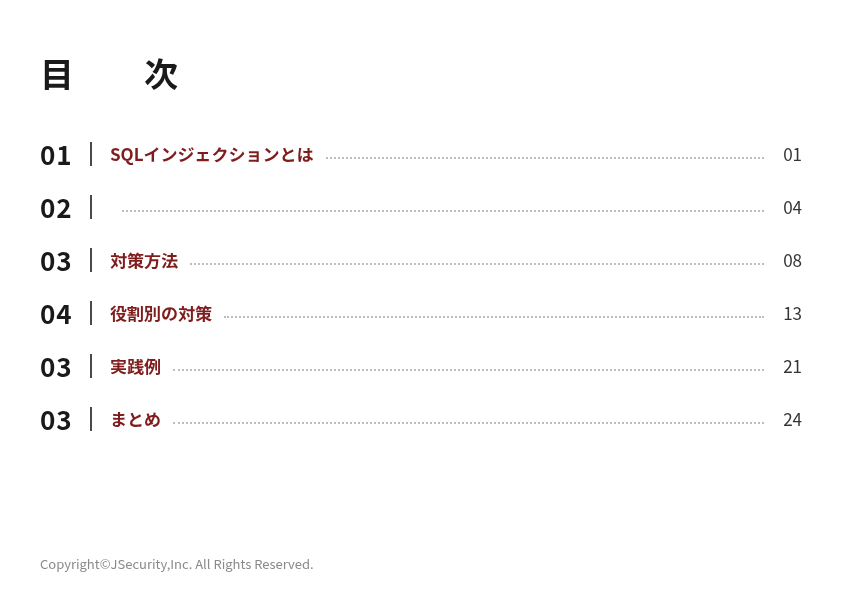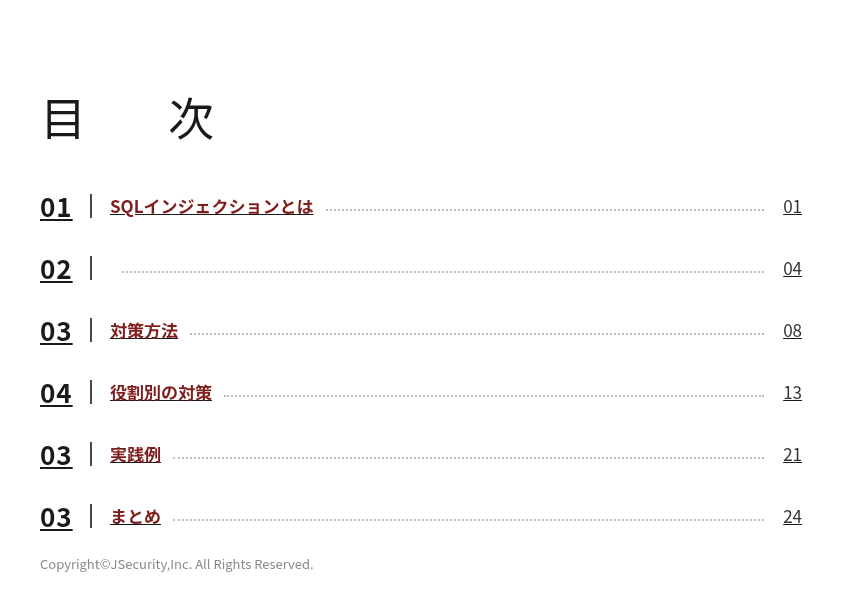--- a/index.html
+++ b/index.html
@@ -12,32 +12,30 @@
       height: 595px;
       background: #ffffff;
       font-family: "Hiragino Sans", "Hiragino Kaku Gothic ProN", "Noto Sans JP", sans-serif;
       position: relative;
       color: #1a1a1a;
     }
     .page {
       padding: 48px 40px 0 40px;
     }
     .heading {
-      font-size: 46px;
-      font-weight: 400;
+      font-size: 34px;
+      font-weight: 700;
       letter-spacing: 18px;
       margin-bottom: 38px;
       color: #1a1a1a;
-      margin-top: 35px;
     }
     .toc {
       display: flex;
       flex-direction: column;
-      gap: 25px;
-      text-decoration: underline;
+      gap: 16px;
     }
     .toc-row {
       display: flex;
       align-items: center;
       width: 100%;
     }
     .toc-num {
       font-size: 26px;
       font-weight: 700;
       color: #1a1a1a;

